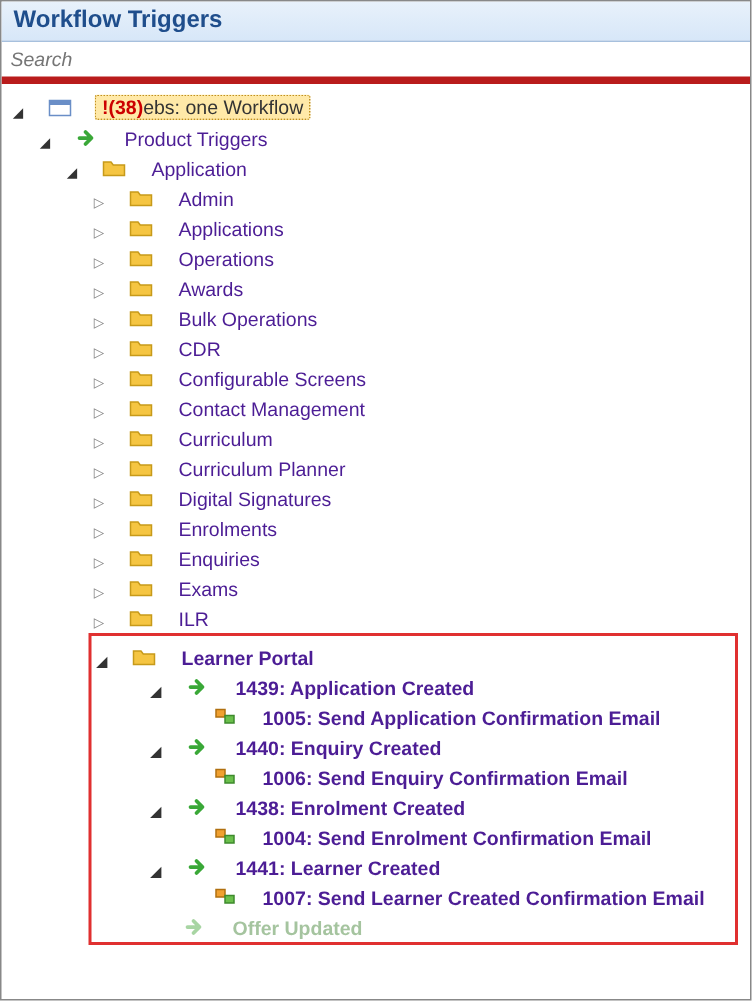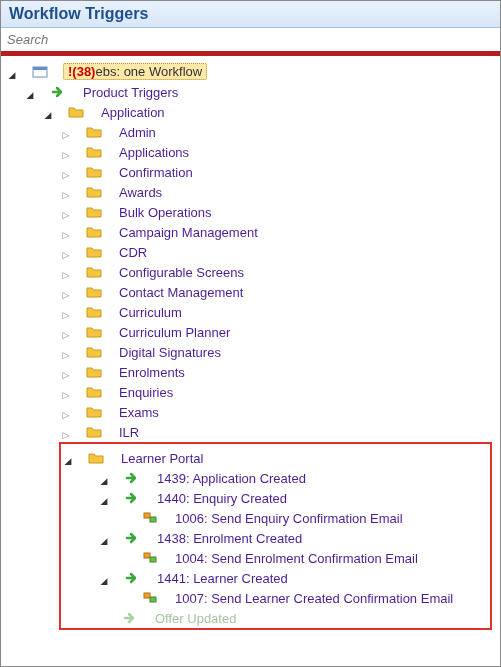--- a/index.html
+++ b/index.html
@@ -95,20 +95,21 @@
     background: #ffe9a8;
     border: 1px dotted #c09020;
     padding: 0 4px;
     border-radius: 2px;
   }
   .label.root .normal { color:#333; font-weight:normal; }
   .highlight-box {
     border: 2px solid #e03030;
     margin: 2px 4px 2px 0;
     padding: 2px 2px 2px 0;
+    font-weight: bold;
   }
   
   svg { display:block; }
 </style>
 </head>
 <body>
 
 <div class="header">
   <span>Workflow Triggers</span>
 </div>
@@ -178,21 +179,21 @@
                     </div>
                   </li>
                   <li class="node">
                     <div class="row">
                       <span class="toggle collapsed"></span>
                       <span class="icon">
                         <svg width="16" height="16">
                           <path d="M1 4 h5 l1.5 2 H15 v7 H1 z" fill="#f5c542" stroke="#c79a1a"></path>
                         </svg>
                       </span>
-                      <span class="label">Confirmation</span>
+                      <span class="label">Operations</span>
                     </div>
                   </li>
                   <li class="node">
                     <div class="row">
                       <span class="toggle collapsed"></span>
                       <span class="icon">
                         <svg width="16" height="16">
                           <path d="M1 4 h5 l1.5 2 H15 v7 H1 z" fill="#f5c542" stroke="#c79a1a"></path>
                         </svg>
                       </span>
@@ -201,31 +202,20 @@
                   </li>
                   <li class="node">
                     <div class="row">
                       <span class="toggle collapsed"></span>
                       <span class="icon">
                         <svg width="16" height="16">
                           <path d="M1 4 h5 l1.5 2 H15 v7 H1 z" fill="#f5c542" stroke="#c79a1a"></path>
                         </svg>
                       </span>
                       <span class="label">Bulk Operations</span>
-                    </div>
-                  </li>
-                  <li class="node">
-                    <div class="row">
-                      <span class="toggle collapsed"></span>
-                      <span class="icon">
-                        <svg width="16" height="16">
-                          <path d="M1 4 h5 l1.5 2 H15 v7 H1 z" fill="#f5c542" stroke="#c79a1a"></path>
-                        </svg>
-                      </span>
-                      <span class="label">Campaign Management</span>
                     </div>
                   </li>
                   <li class="node">
                     <div class="row">
                       <span class="toggle collapsed"></span>
                       <span class="icon">
                         <svg width="16" height="16">
                           <path d="M1 4 h5 l1.5 2 H15 v7 H1 z" fill="#f5c542" stroke="#c79a1a"></path>
                         </svg>
                       </span>
@@ -349,20 +339,34 @@
                         <li class="node" style="padding-left: 18px;">
                           <div class="row">
                             <span class="toggle expanded"></span>
                             <span class="icon">
                               <svg width="16" height="16">
                                 <path d="M3 8 h6 M7 4 l4 4 -4 4" stroke="#3aa838" stroke-width="2.5" fill="none" stroke-linecap="round" stroke-linejoin="round"></path>
                               </svg>
                             </span>
                             <span class="label">1439: Application Created</span>
                           </div>
+                          <ul>
+                            <li class="node">
+                              <div class="row">
+                                <span class="toggle none"></span>
+                                <span class="icon">
+                                  <svg width="16" height="16">
+                                    <rect x="2" y="3" width="6" height="5" fill="#f0a030" stroke="#b07010"></rect>
+                                    <rect x="8" y="7" width="6" height="5" fill="#6abf4b" stroke="#3e8a2c"></rect>
+                                  </svg>
+                                </span>
+                                <span class="label">1005: Send Application Confirmation Email</span>
+                              </div>
+                            </li>
+                          </ul>
                         </li>
                         <li class="node" style="padding-left: 18px;">
                           <div class="row">
                             <span class="toggle expanded"></span>
                             <span class="icon">
                               <svg width="16" height="16">
                                 <path d="M3 8 h6 M7 4 l4 4 -4 4" stroke="#3aa838" stroke-width="2.5" fill="none" stroke-linecap="round" stroke-linejoin="round"></path>
                               </svg>
                             </span>
                             <span class="label">1440: Enquiry Created</span>

